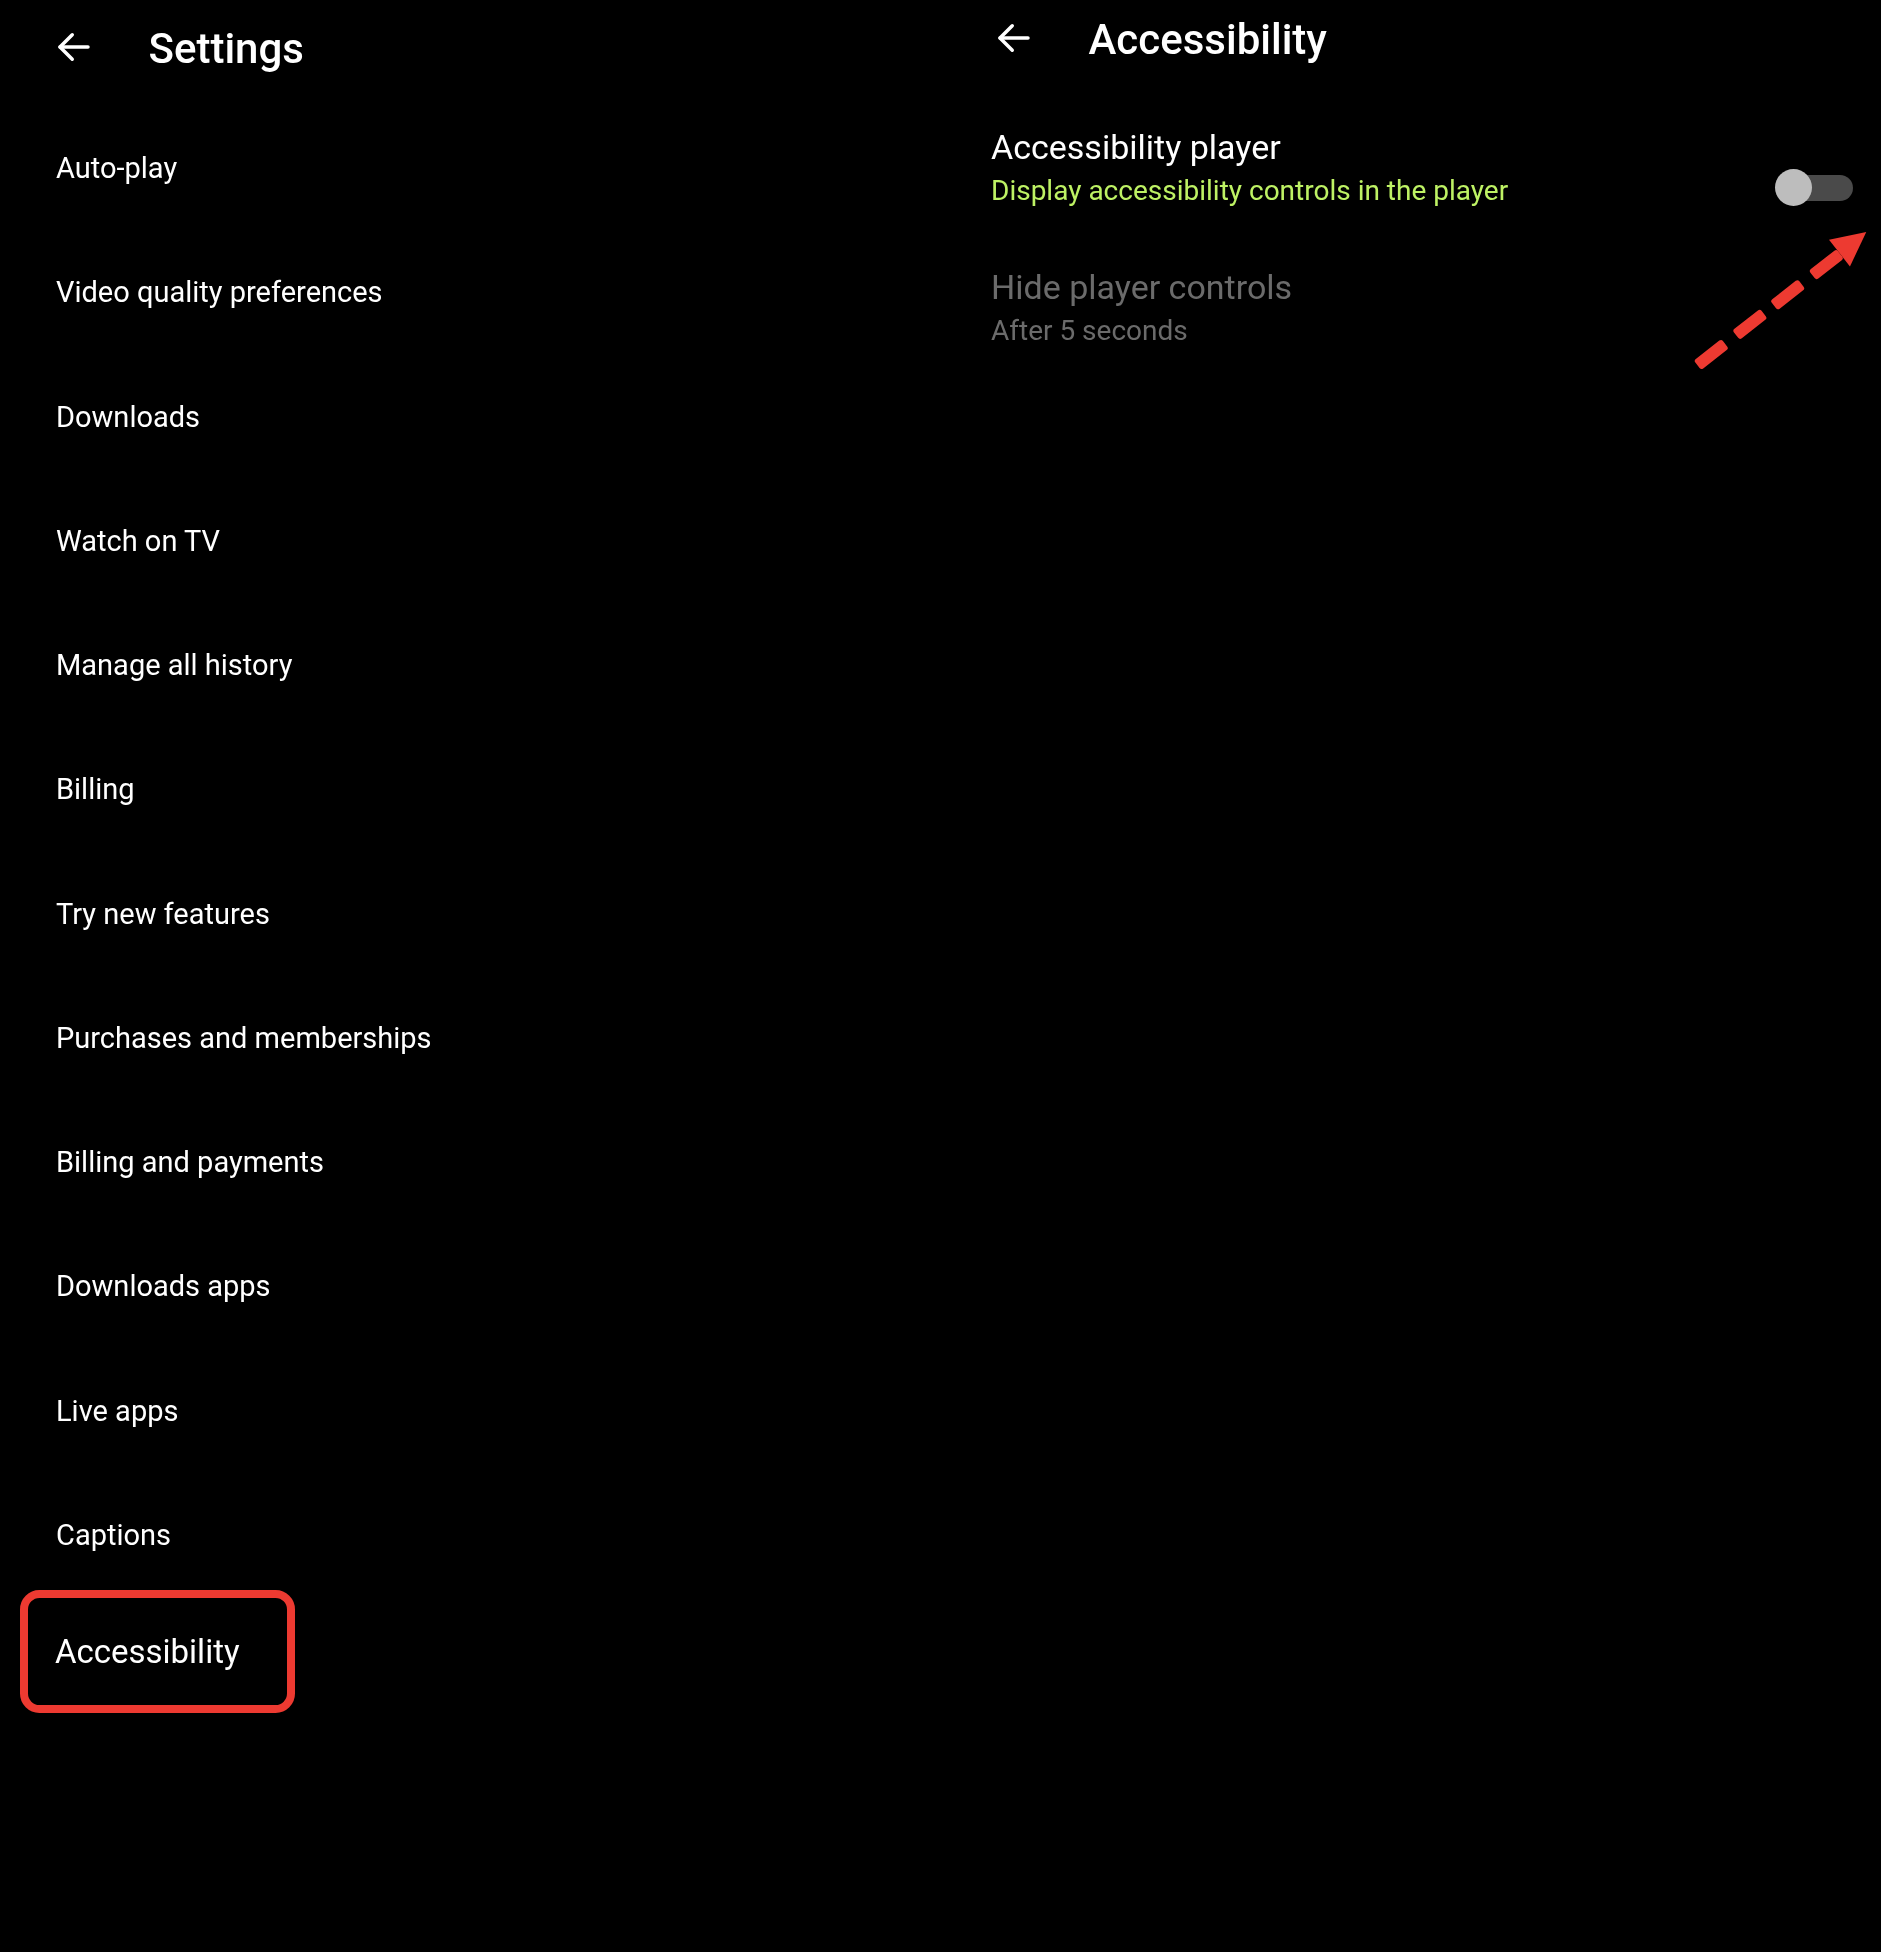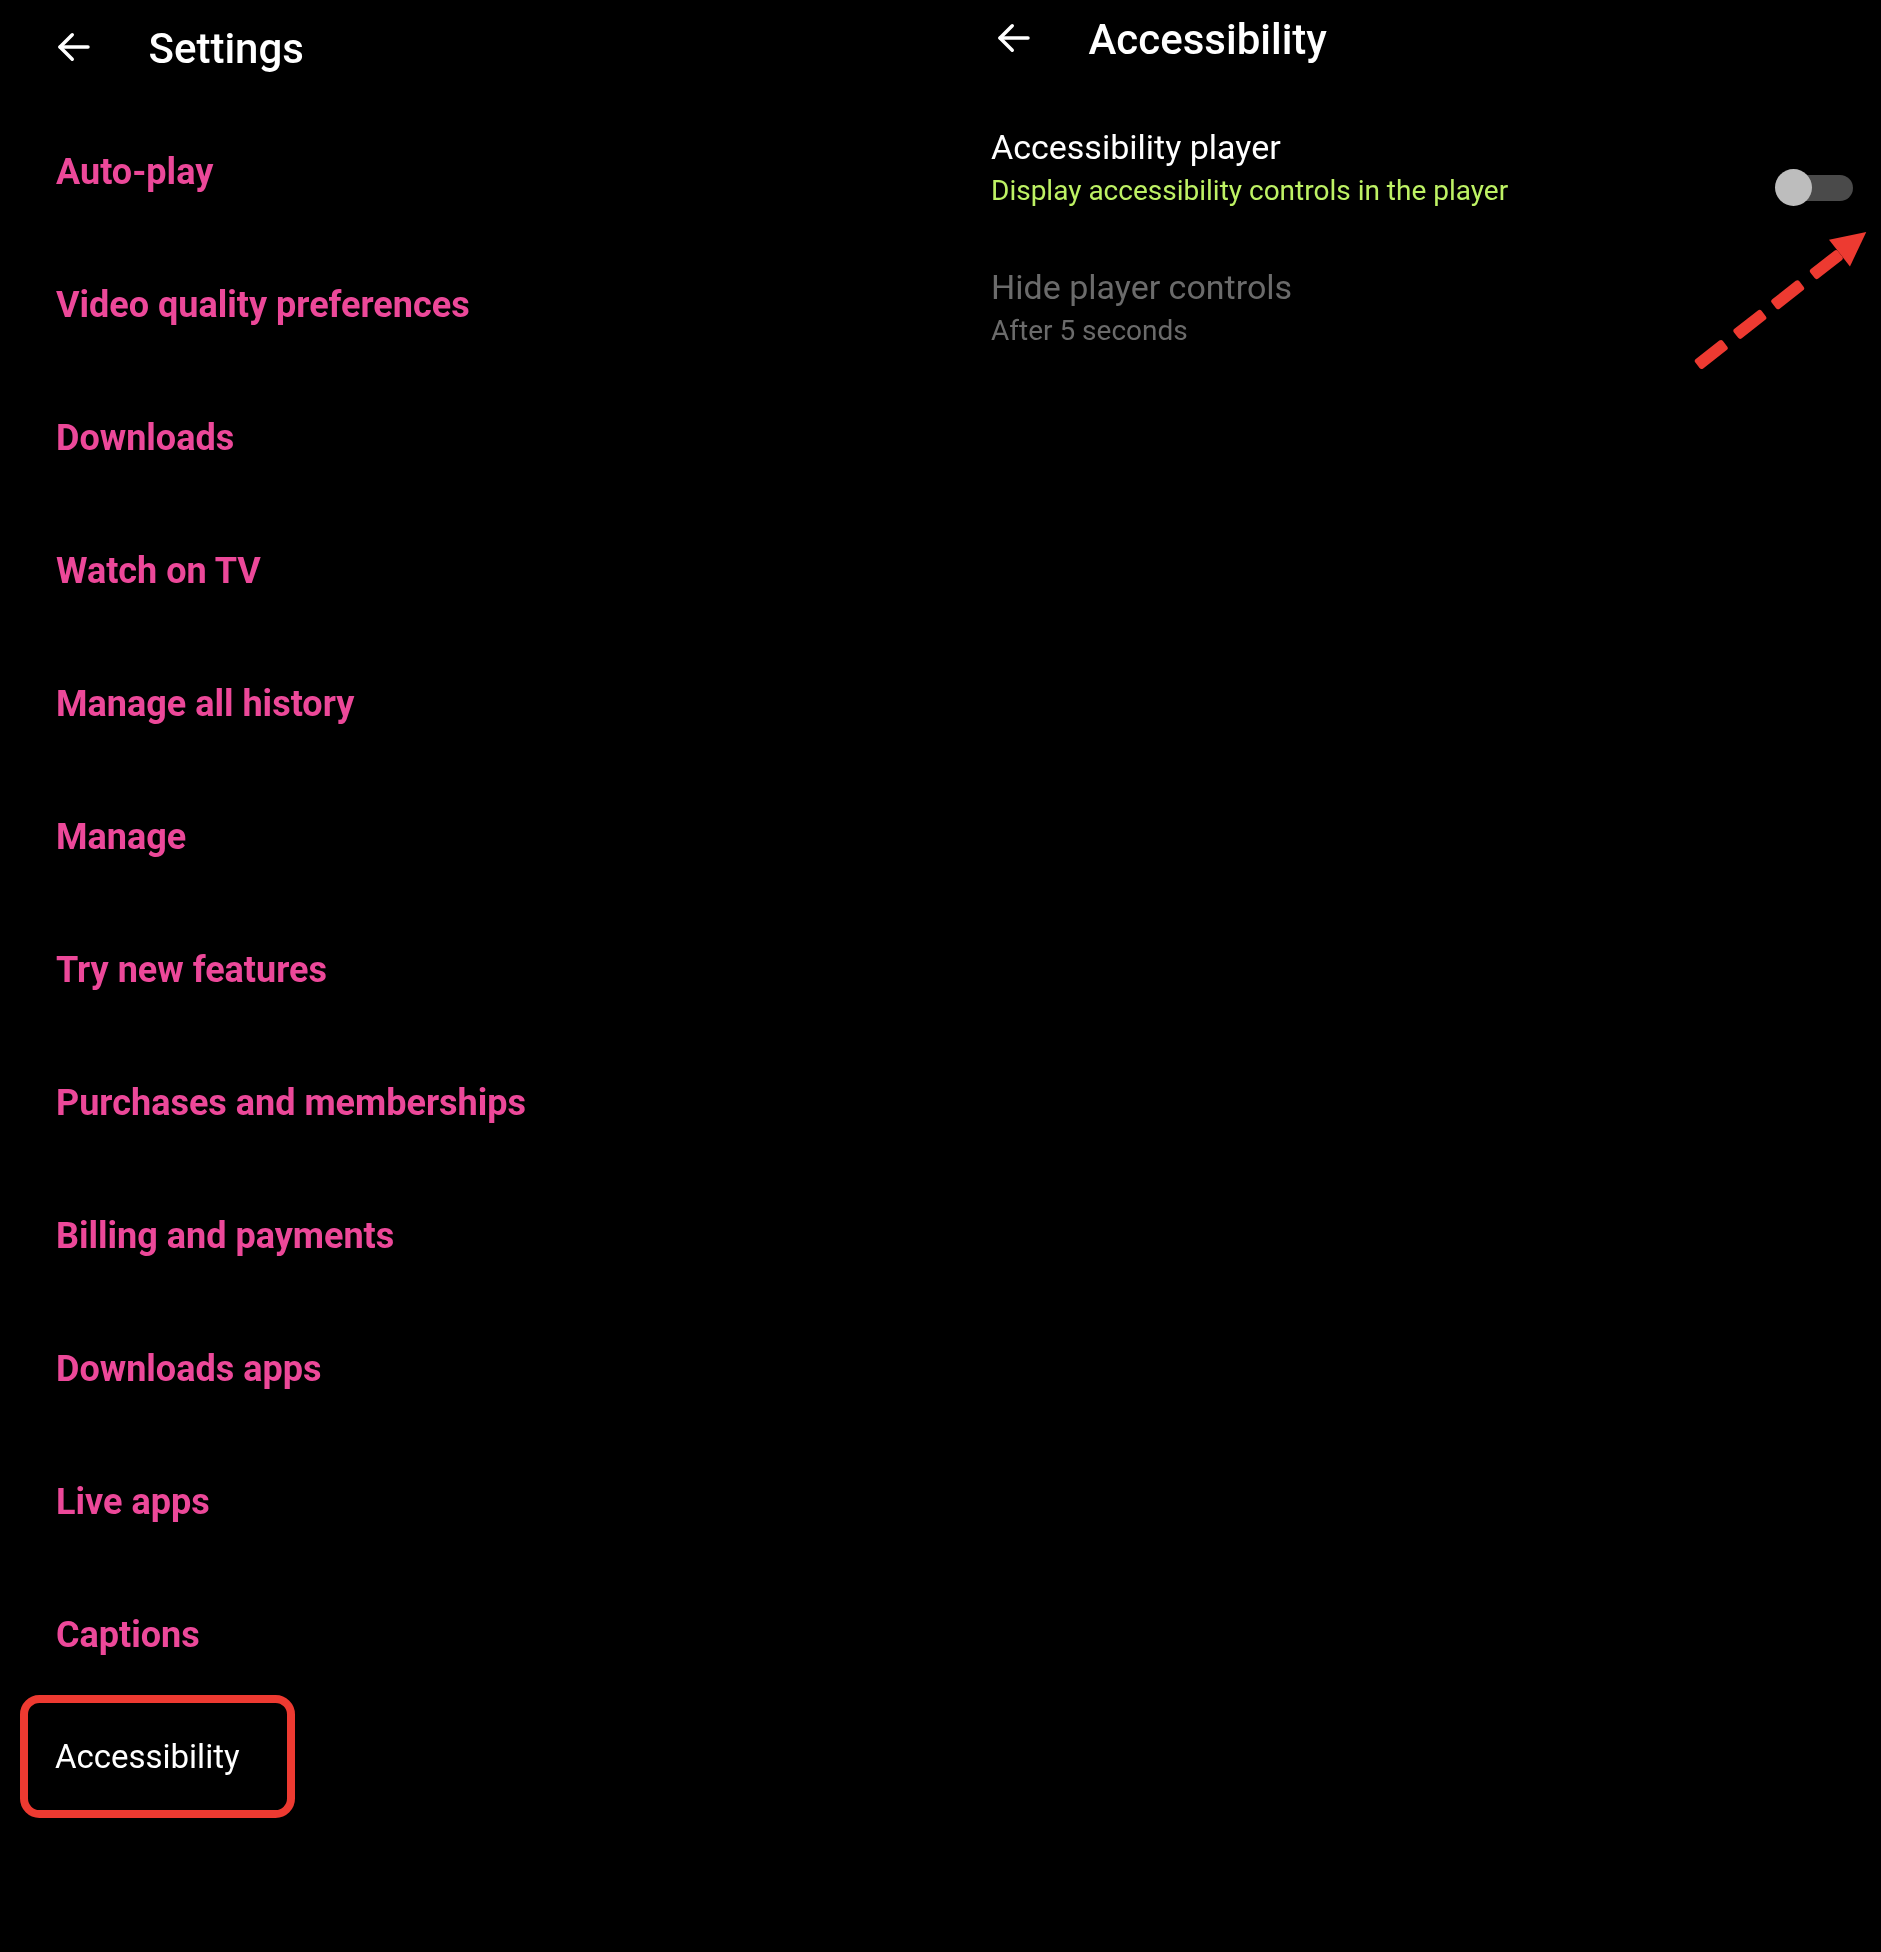--- a/index.html
+++ b/index.html
@@ -42,23 +42,23 @@
       font-size: 42px;
       font-weight: 500;
       color: #fff;
     }
     .list {
       display: flex;
       flex-direction: column;
     }
     .list-item {
       padding: 44px 40px 44px 40px;
-      font-size: 36px;
-      font-weight: 700;
-      color: #ec4899;
+      font-size: 29px;
+      font-weight: 400;
+      color: #ffffff;
       cursor: pointer;
       line-height: 1.25;
     }
     .highlight-box {
       border: 8px solid #ED3A31;
       border-radius: 19.4px;
       margin: -7px 0 0 4.4px;
       padding: 34px 29px 34px 26.5px;
       width: 275px;
       display: flex;
@@ -157,21 +157,21 @@
         </span>
       </div>
       <div class="header-title">Settings</div>
     </div>
     <div class="list">
       <div class="list-item"><span>Auto-play</span></div>
       <div class="list-item"><span>Video quality preferences</span></div>
       <div class="list-item"><span>Downloads</span></div>
       <div class="list-item"><span>Watch on TV</span></div>
       <div class="list-item"><span>Manage all history</span></div>
-      <div class="list-item"><span>Manage</span></div>
+      <div class="list-item"><span>Billing</span></div>
       <div class="list-item"><span>Try new features</span></div>
       <div class="list-item"><span>Purchases and memberships</span></div>
       <div class="list-item"><span>Billing and payments</span></div>
       <div class="list-item"><span>Downloads apps</span></div>
       <div class="list-item"><span>Live apps</span></div>
       <div class="list-item"><span>Captions</span></div>
       <div class="highlight-box">
         <span class="list-label">Accessibility</span>
       </div>
     </div>

